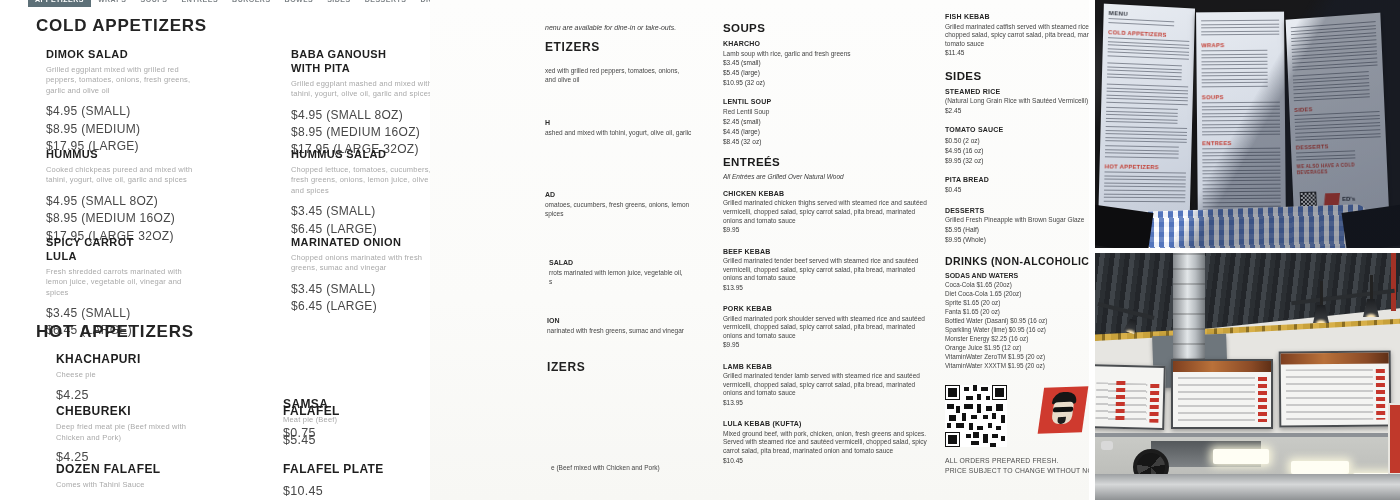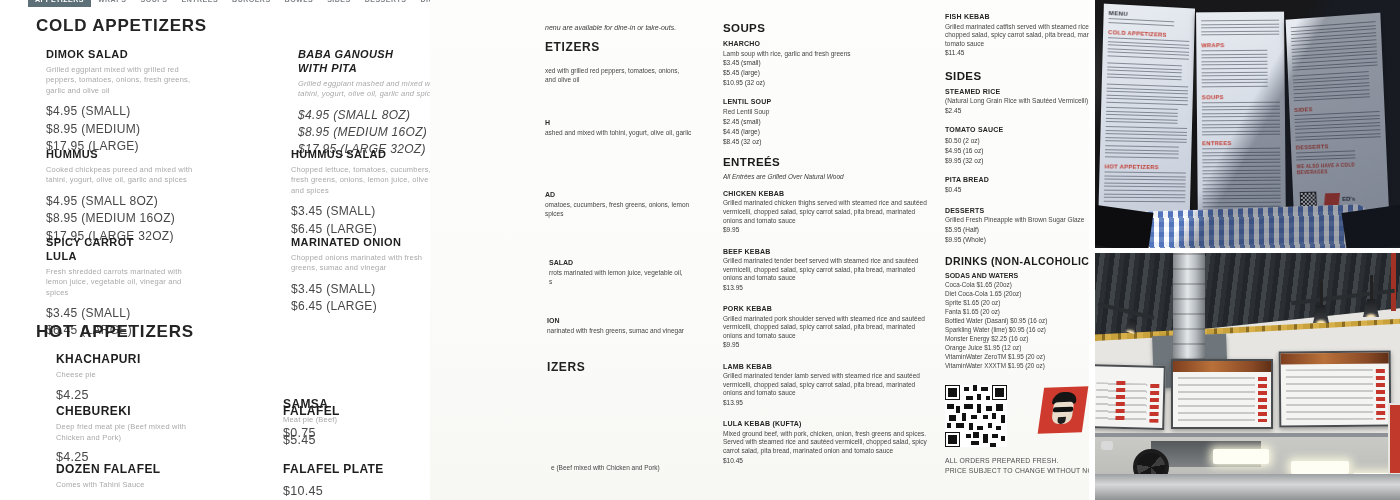--- a/index.html
+++ b/index.html
@@ -167,21 +167,21 @@
 
     <article class="mi" style="left:46px; top:48px;">
       <h3 class="mi-name">DIMOK SALAD</h3>
       <p class="mi-desc">Grilled eggplant mixed with grilled red peppers, tomatoes, onions, fresh greens, garlic and olive oil</p>
       <div class="mi-prices">
           <div>$4.95 (SMALL)</div>
           <div>$8.95 (MEDIUM)</div>
           <div>$17.95 (LARGE)</div>
         </div>
     </article>
-    <article class="mi" style="left:298px; top:48px;font-style:italic;">
+    <article class="mi" style="left:291px; top:48px;">
       <h3 class="mi-name wrap2">BABA GANOUSH WITH PITA</h3>
       <p class="mi-desc">Grilled eggplant mashed and mixed with tahini, yogurt, olive oil, garlic and spices</p>
       <div class="mi-prices">
           <div>$4.95 (SMALL 8OZ)</div>
           <div>$8.95 (MEDIUM 16OZ)</div>
           <div>$17.95 (LARGE 32OZ)</div>
         </div>
     </article>
     <article class="mi" style="left:46px; top:148px;">
       <h3 class="mi-name">HUMMUS</h3>

